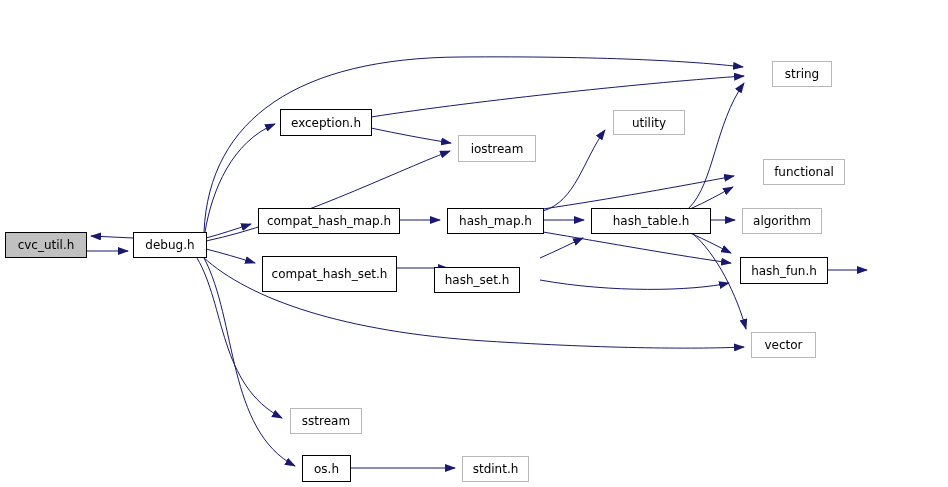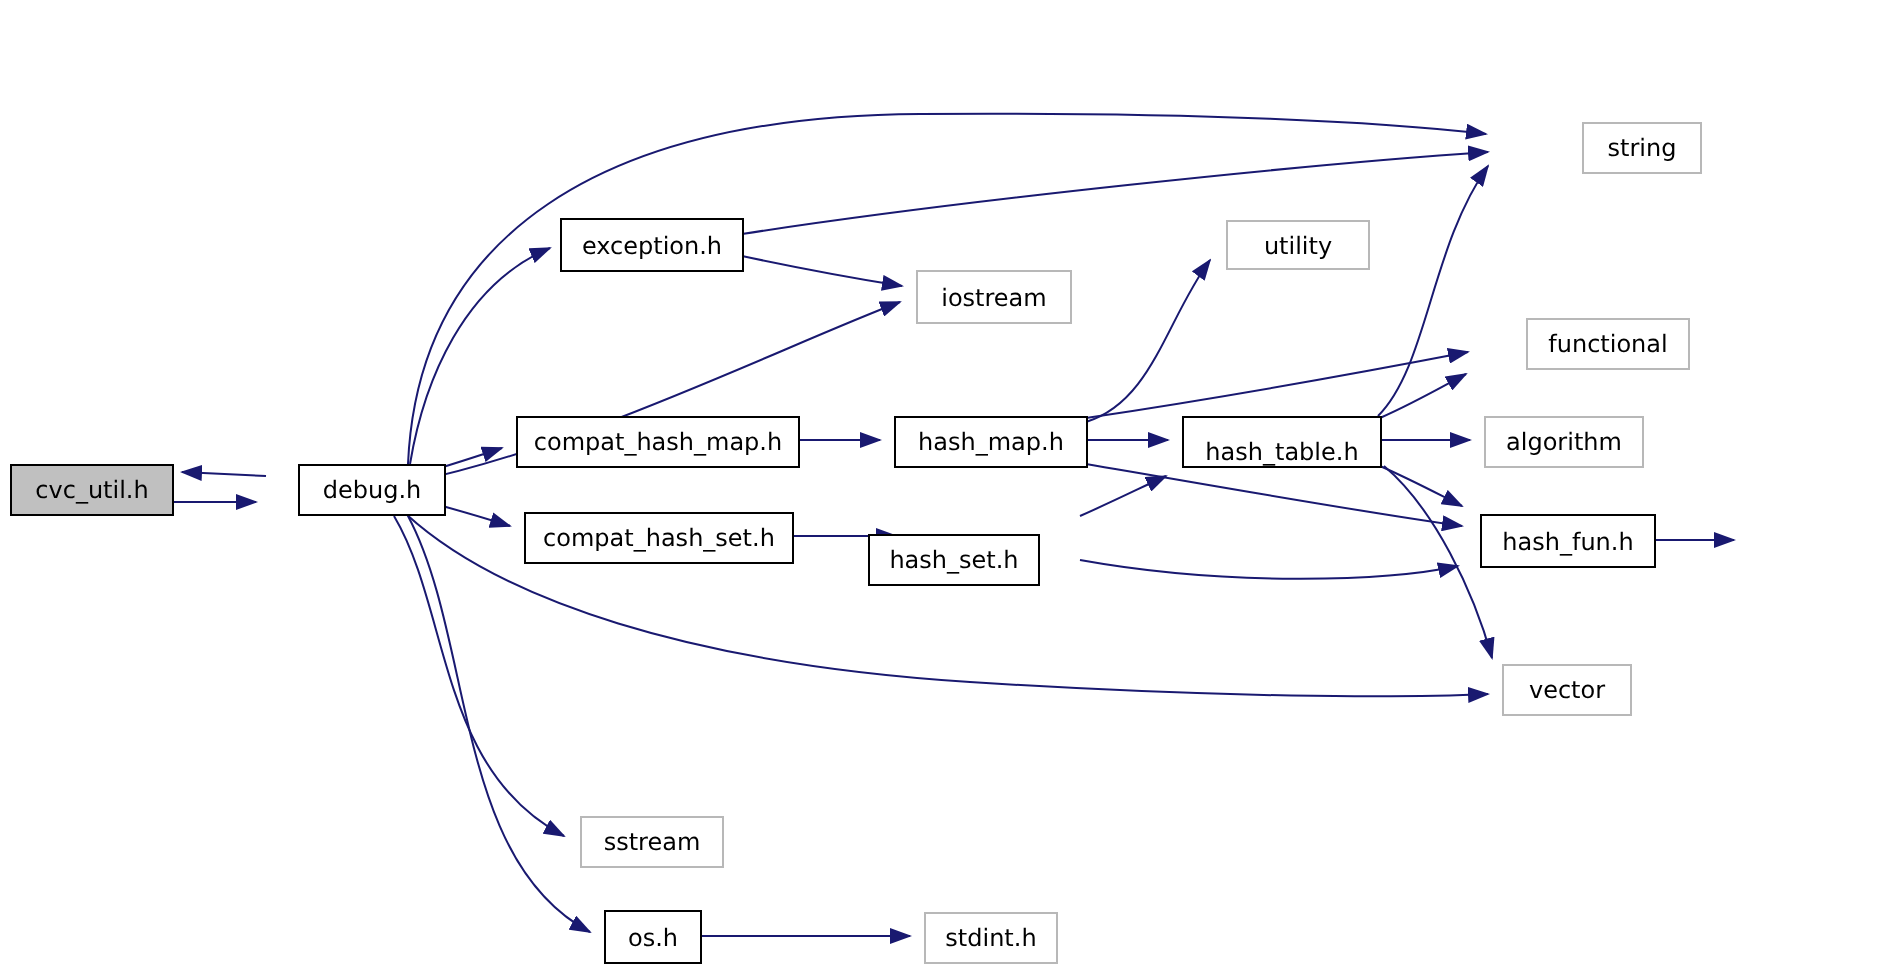--- a/index.html
+++ b/index.html
@@ -77,51 +77,51 @@
         <path d="M 690,233 C 706,240 719,247 731,253" class="edge" stroke="#191970" marker-end="url(#arrowhead)"></path>
         <path d="M 692,233 C 717,254 737,296 746,329" class="edge" stroke="#191970" marker-end="url(#arrowhead)"></path>
         <path d="M 828,270 L 867,270" class="edge" stroke="#191970" marker-end="url(#arrowhead)"></path>
         <path d="M 351,468 L 455,468" class="edge" stroke="#191970" marker-end="url(#arrowhead)"></path>
       </g>
   </svg>
   <div id="node-layer">
       <div class="node focus" style="left: 5px; top: 232px; width: 82px; height: 26px;">
         <span>cvc_util.h</span>
       </div>
-      <div class="node project" style="left: 149px; top: 232px; width: 74px; height: 26px;">
+      <div class="node project" style="left: 133px; top: 232px; width: 74px; height: 26px;">
         <span>debug.h</span>
       </div>
       <div class="node project" style="left: 280px; top: 109px; width: 92px; height: 27px;">
         <span>exception.h</span>
       </div>
       <div class="node system" style="left: 458px; top: 135px; width: 78px; height: 27px; text-align: center;">
         <span>iostream</span>
       </div>
       <div class="node project" style="left: 258px; top: 208px; width: 142px; height: 26px;">
         <span>compat_hash_map.h</span>
       </div>
       <div class="node project" style="left: 447px; top: 208px; width: 97px; height: 26px;">
         <span>hash_map.h</span>
       </div>
       <div class="node system" style="left: 613px; top: 110px; width: 72px; height: 25px;">
         <span>utility</span>
       </div>
-      <div class="node system" style="left: 791px; top: 61px; width: 60px; height: 26px;">
+      <div class="node system" style="left: 772px; top: 61px; width: 60px; height: 26px;">
         <span>string</span>
       </div>
       <div class="node system" style="left: 763px; top: 159px; width: 82px; height: 26px;">
         <span>functional</span>
       </div>
-      <div class="node project" style="left: 591px; top: 208px; width: 100px; height: 26px; align-items: flex-end;">
+      <div class="node project" style="left: 591px; top: 208px; width: 120px; height: 26px;">
         <span>hash_table.h</span>
       </div>
       <div class="node system" style="left: 742px; top: 208px; width: 80px; height: 26px;">
         <span>algorithm</span>
       </div>
-      <div class="node project" style="left: 262px; top: 256px; width: 135px; height: 26px;">
+      <div class="node project" style="left: 262px; top: 256px; width: 135px; height: 36px;">
         <span>compat_hash_set.h</span>
       </div>
       <div class="node project" style="left: 434px; top: 256px; width: 86px; height: 26px; margin-top: 11px;">
         <span>hash_set.h</span>
       </div>
       <div class="node project" style="left: 740px; top: 257px; width: 88px; height: 27px;">
         <span>hash_fun.h</span>
       </div>
       <div class="node system" style="left: 914px; top: 257px; width: 68px; height: 27px; margin-left: 36px;">
         <span>cstddef</span>

